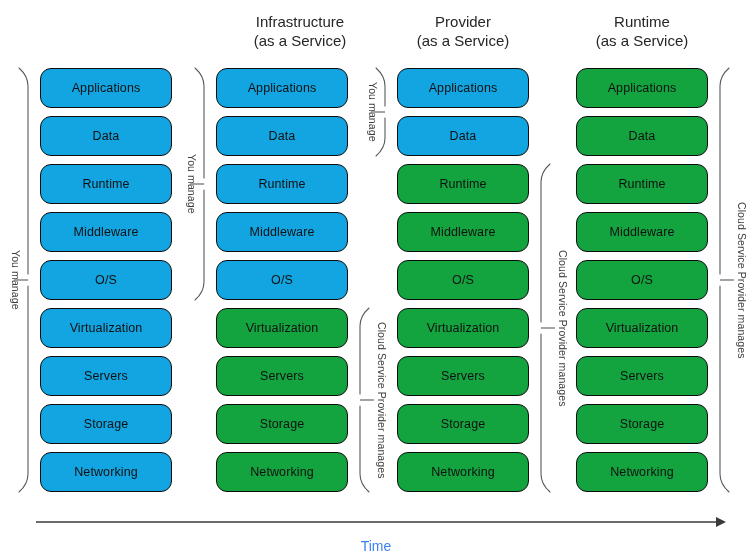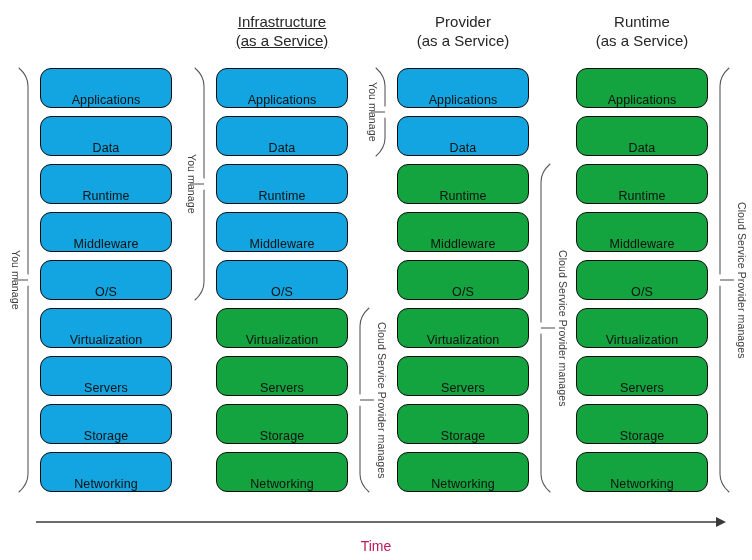--- a/index.html
+++ b/index.html
@@ -19,21 +19,21 @@
   }
   .col-header .l2{display:block;}
 
   
   .stack{position:absolute;}
   .layer-box{
     position:absolute;left:0;
     box-sizing:border-box;
     border-radius:11px;
     border:1.3px solid #0d0d0d;
-    display:flex;align-items:flex-end;justify-content:center;
+    display:flex;align-items:center;justify-content:center;
     font-size:12.5px;color:#111111;
     letter-spacing:.1px;
     white-space:nowrap;
   }
   .layer-box.blue{background:#12a5e2;}
   .layer-box.green{background:#13a33f;}
 
   
   .bracket-svg{position:absolute;left:0;top:0;width:752px;height:560px;pointer-events:none;}
 
@@ -42,30 +42,30 @@
     position:absolute;
     font-size:10.5px;color:#3f3f3f;
     white-space:nowrap;
     transform-origin:0 0;
     letter-spacing:.1px;
   }
 
   
   .time-label{
     position:absolute;
-    font-size:14px;color:#be185d;
+    font-size:14px;color:#3b82f6;
     text-align:center;
   }
 </style>
 </head>
 <body>
 
 <div class="canvas">
 
-  <div class="col-header" id="hdr1" style="left: 216px; top: 12px; width: 132px; text-decoration: underline;">
+  <div class="col-header" id="hdr1" style="left: 234px; top: 12px; width: 132px;">
     <span class="l1">Infrastructure</span>
     <span class="l2">(as a Service)</span>
   </div>
   <div class="col-header" id="hdr2" style="left: 397px; top: 12px; width: 132px;">
     <span class="l1">Provider</span>
     <span class="l2">(as a Service)</span>
   </div>
   <div class="col-header" id="hdr3" style="left: 576px; top: 12px; width: 132px;">
     <span class="l1">Runtime</span>
     <span class="l2">(as a Service)</span>

